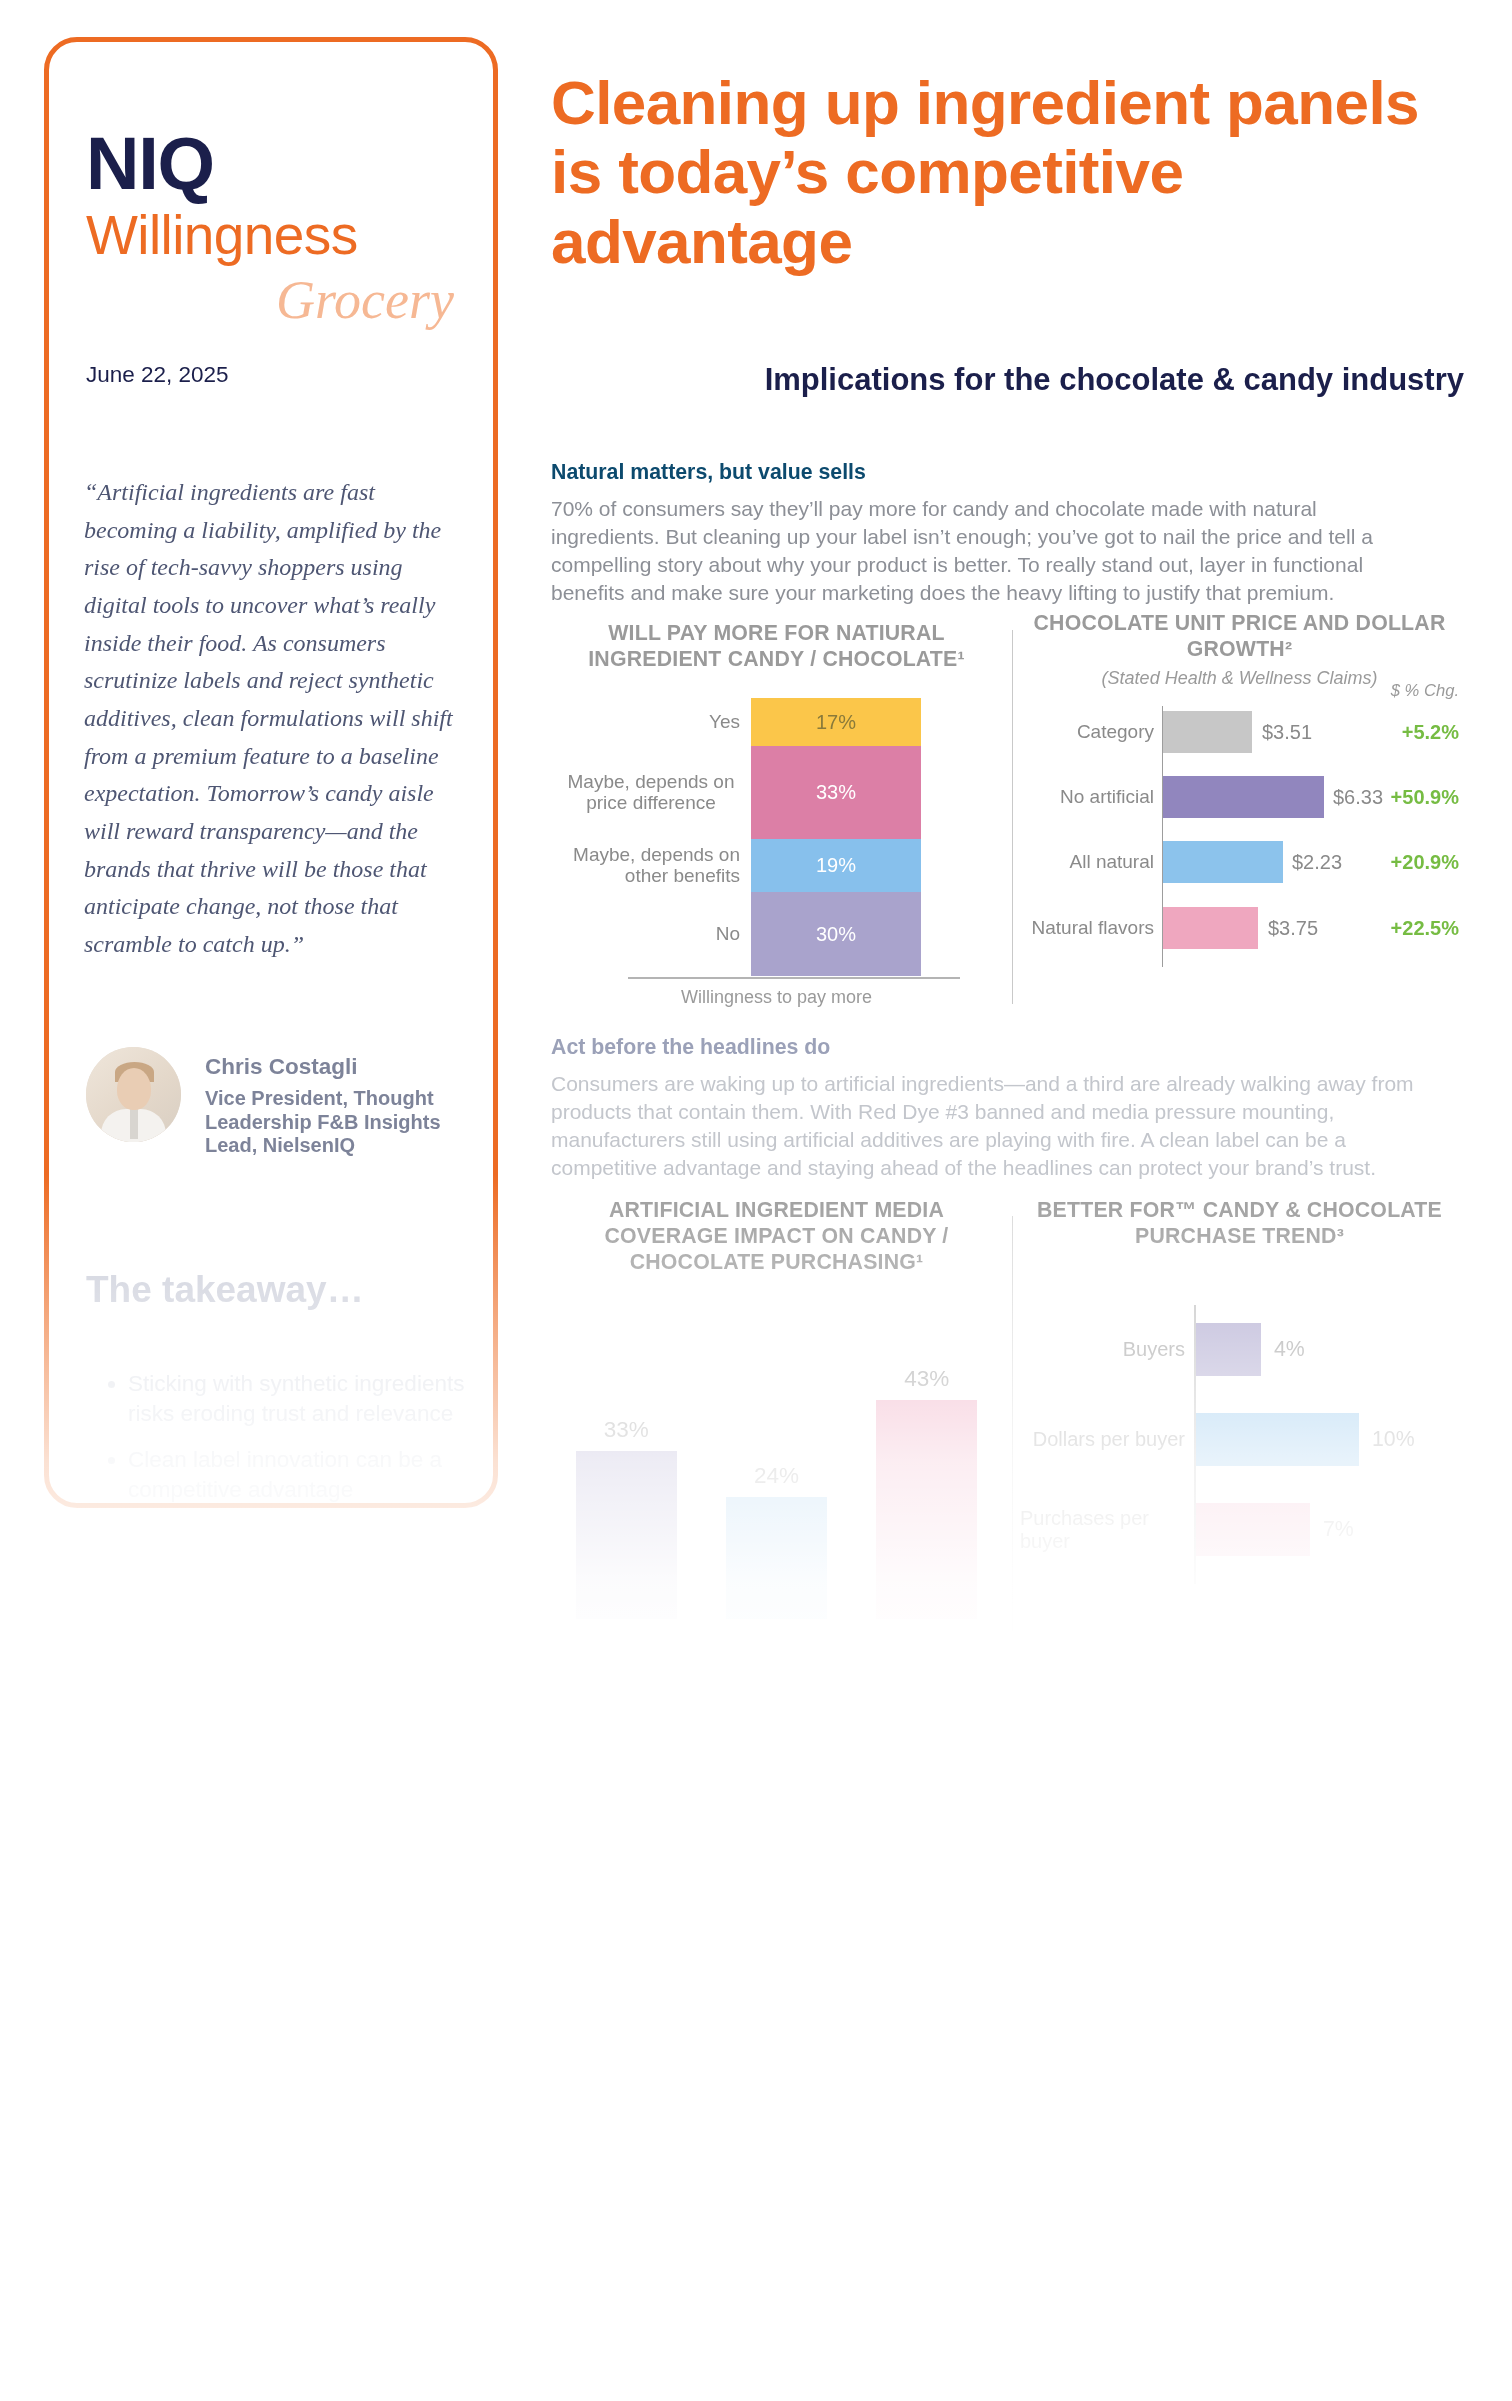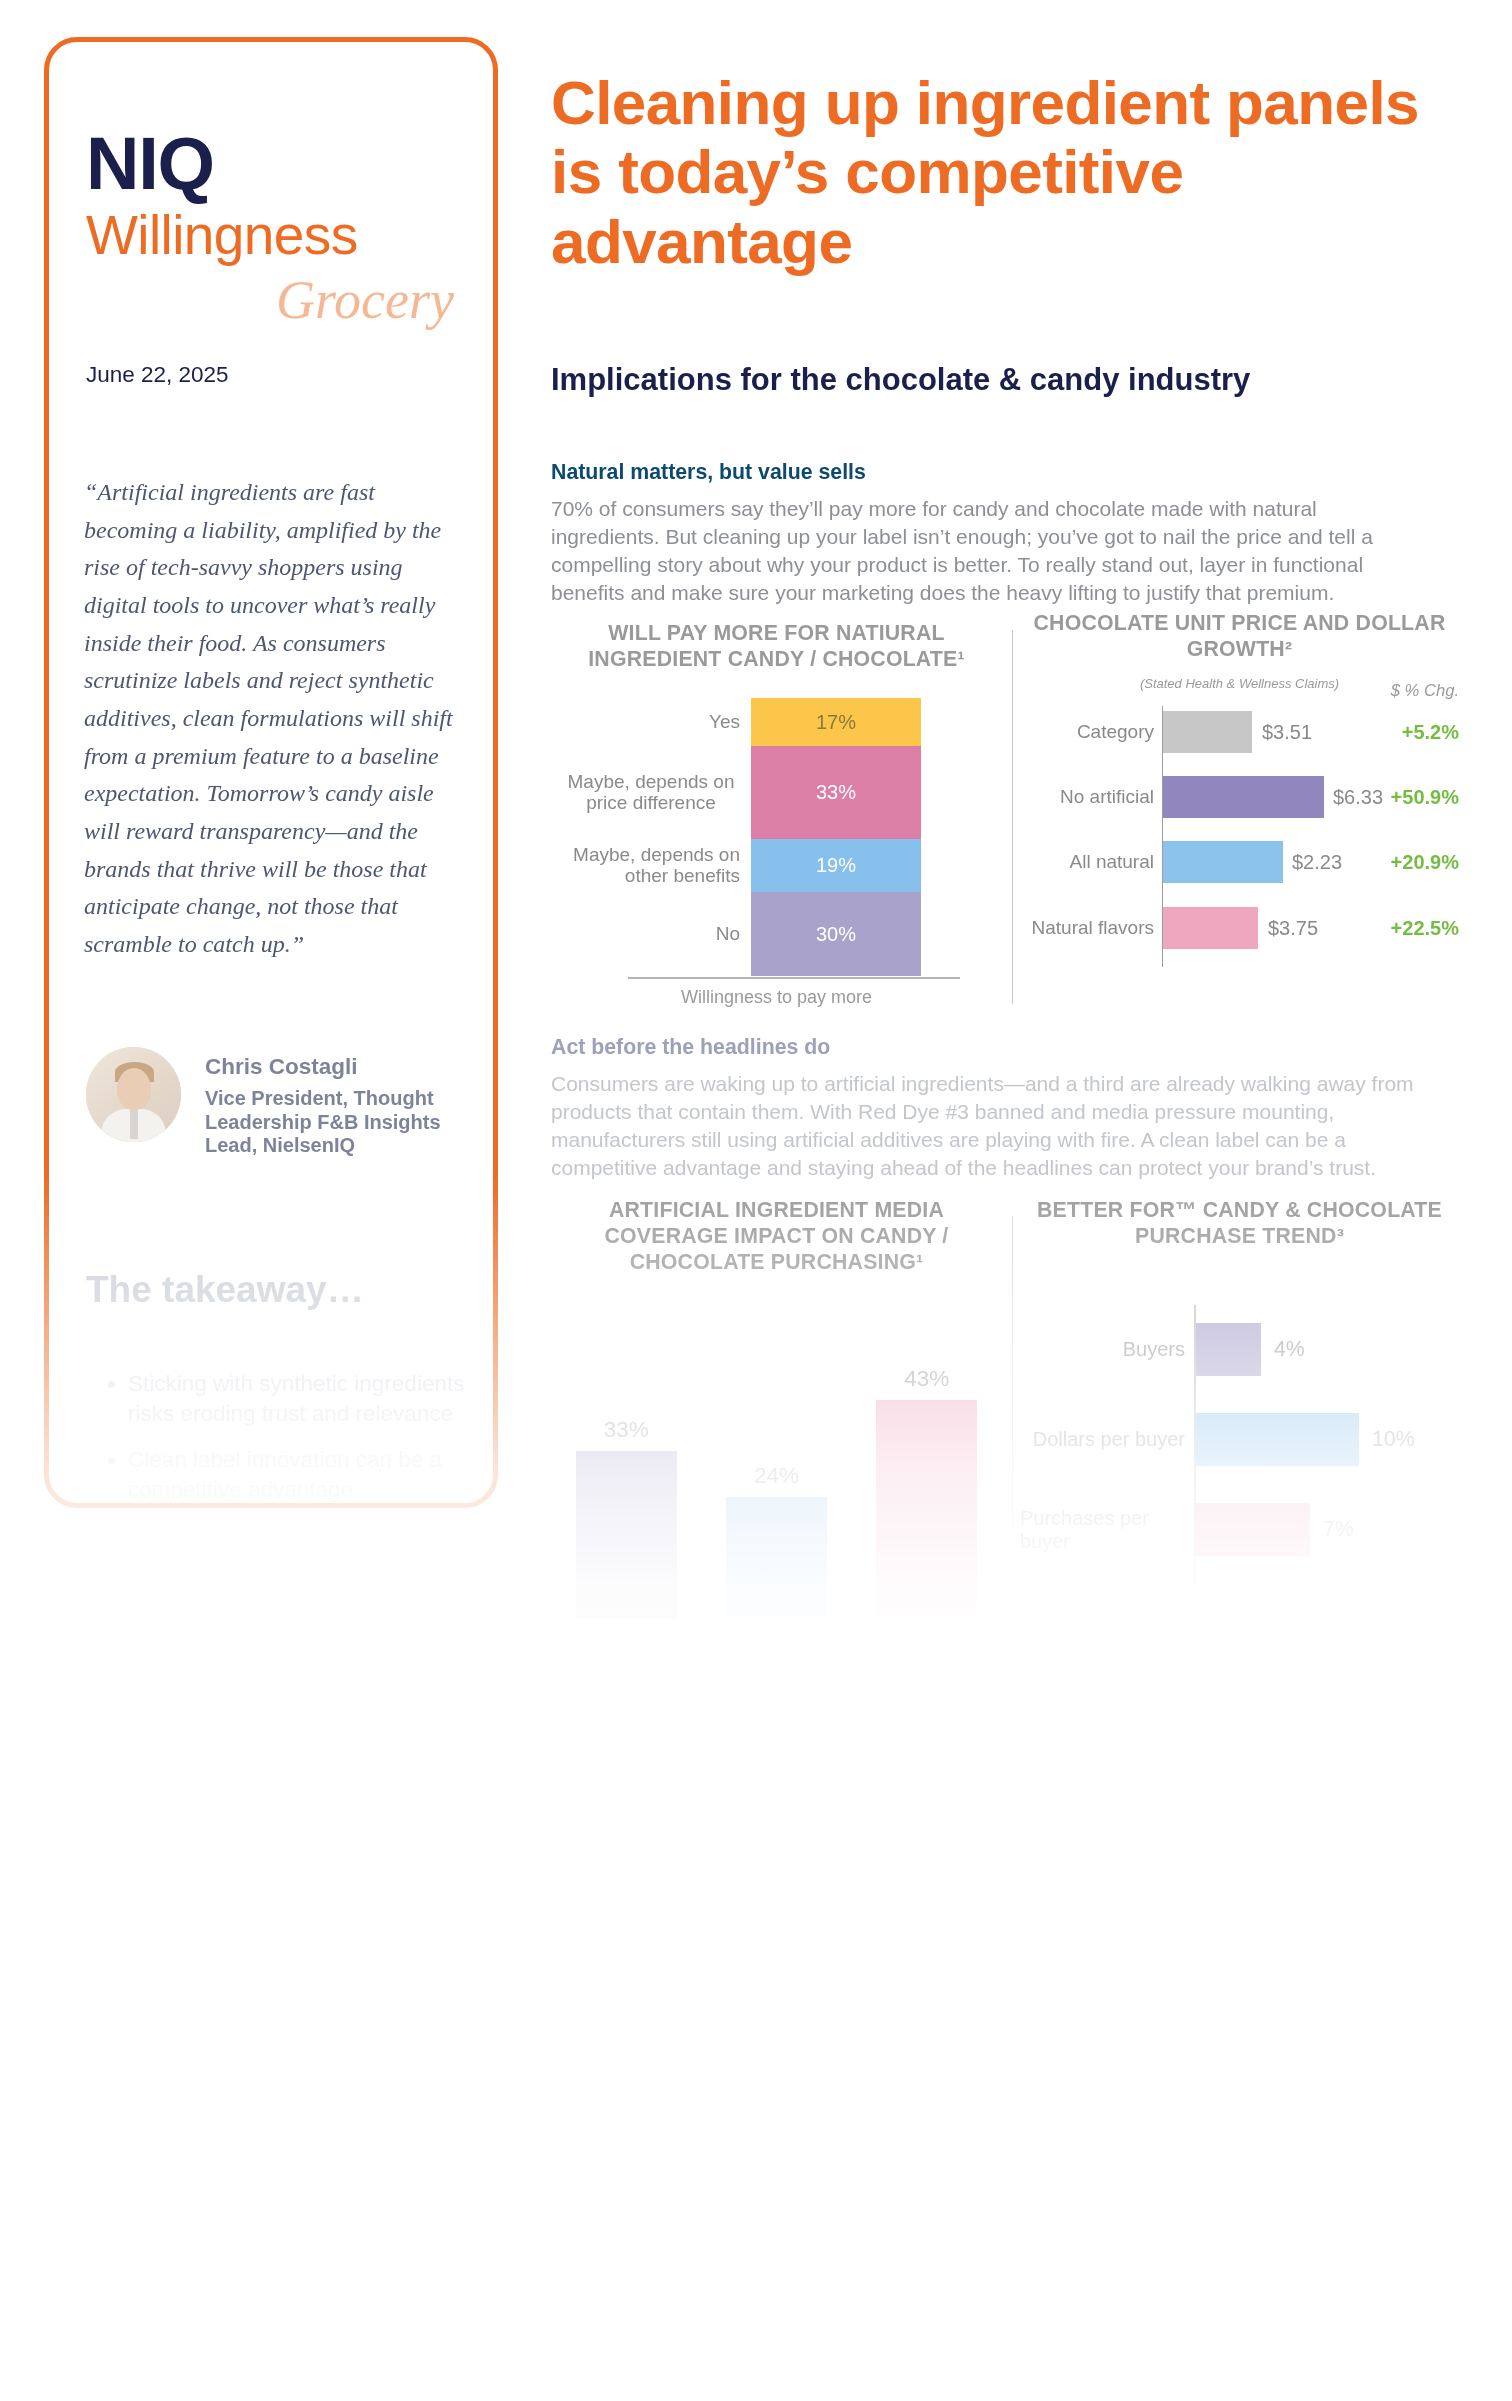--- a/index.html
+++ b/index.html
@@ -47,32 +47,32 @@
   #author-title{position:absolute;left:119px;top:40px;width:249px;font-size:20px;font-weight:bold;
       color:#7D8399;line-height:1.18;}
 
   #takeaway-heading{left:86px;top:1269px;font-size:37px;font-weight:bold;color:#C9CCD8;}
   #takeaway-list{left:88px;top:1346px;width:385px;font-size:22.5px;color:#DDE0E7;line-height:1.35;}
   #takeaway-list li{margin-bottom:15.4px;}
 
   
   #headline{left:551px;top:68px;width:907px;font-size:62px;font-weight:bold;color:#ED6B23;
       line-height:1.12;letter-spacing:-0.6px;}
-  #subheadline{left:551px;top:362px;width:913px;font-size:31px;font-weight:bold;color:#1B1F4B;}
+  #subheadline{left:551px;top:362px;width:913px;font-size:31px;font-weight:bold;color:#1B1F4B;text-align:right;}
 
   #sec1-title{left:551px;top:460px;font-size:21.3px;font-weight:bold;color:#0c4a6e;}
   #sec1-body{left:551px;top:495px;width:878px;font-size:21px;color:#8C8F96;line-height:1.34;}
 
   #sec2-title{left:551px;top:1035px;font-size:21.3px;font-weight:bold;color:#9BA1B8;}
   #sec2-body{left:551px;top:1070px;width:878px;font-size:21px;color:#C3C6CC;line-height:1.34;}
 
   
   .chart-title{text-align:center;font-size:21.3px;font-weight:bold;color:#9A9A9A;line-height:1.22;
       letter-spacing:0.2px;}
-  .chart-sub{text-align:center;font-size:13px;color:#9A9A9A;font-style:italic;margin-top:13px;}
+  .chart-sub{text-align:center;font-size:18px;color:#9A9A9A;font-style:italic;margin-top:5px;}
 
   
   #chart1{left:551px;top:611px;width:451px;height:391px;margin-top:10px;}
   #chart1 .plot{position:absolute;left:0;top:77px;width:451px;height:279px;}
   #c1-stack{position:absolute;left:200px;top:0;width:170px;height:279px;}
   .c1-seg{position:relative;width:100%;display:flex;align-items:center;justify-content:center;
       font-size:20px;}
   .c1-lab{position:absolute;right:181px;text-align:right;width:178px;font-size:19px;color:#8A8A8A;
       line-height:1.15;}
   #c1-axis{position:absolute;left:77px;top:279px;width:332px;height:1.8px;background:#B4B4B4;}

